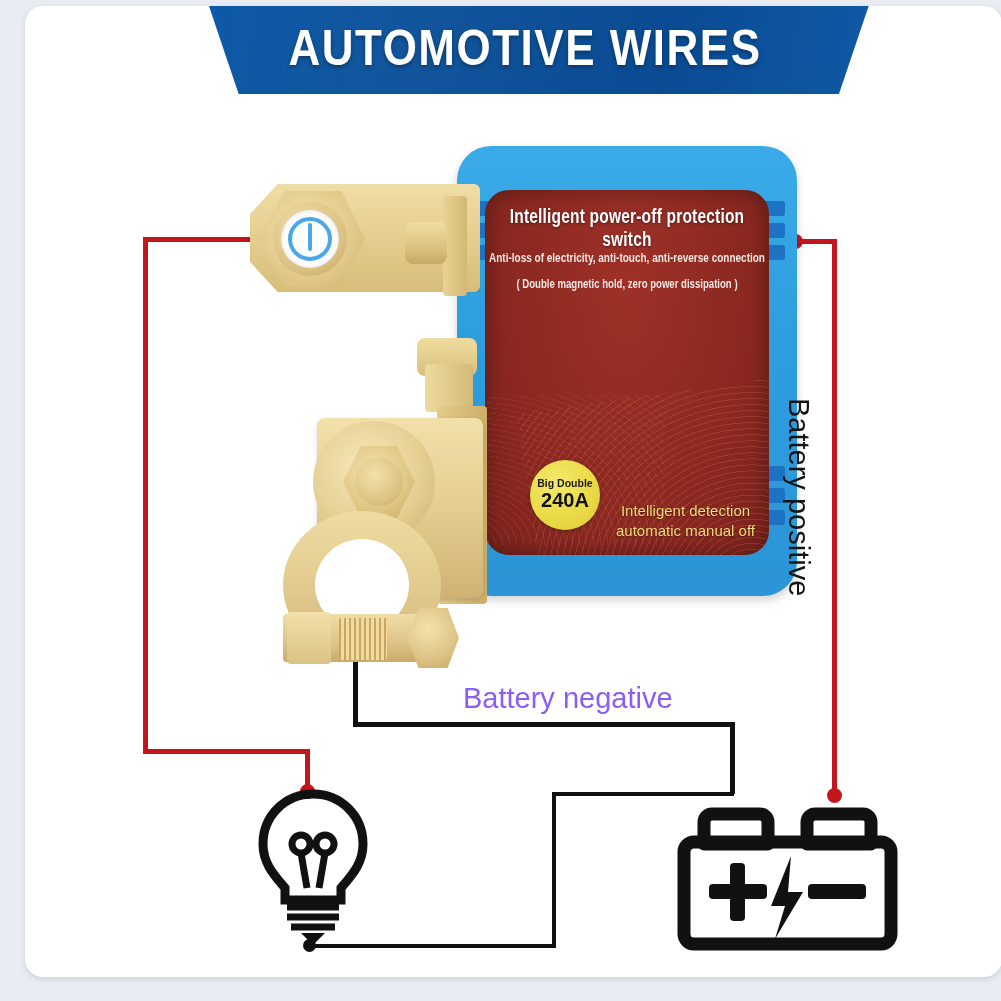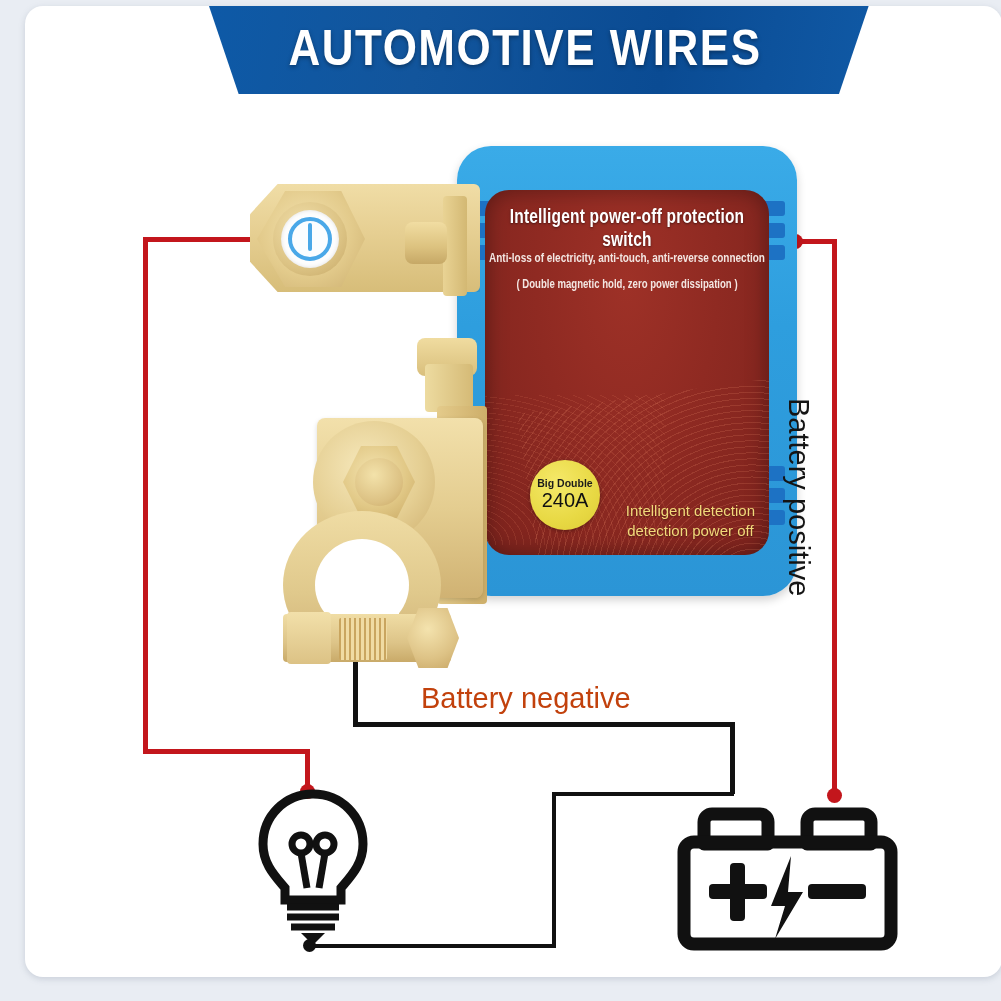--- a/index.html
+++ b/index.html
@@ -95,21 +95,21 @@
   }
   .bullet::before{content:"• ";}
   .badge{
     position:absolute;left:45px;top:270px;width:70px;height:70px;
     border-radius:50%;
     background:radial-gradient(circle at 38% 32%, #f5e96a 0%, #e8d944 60%, #ddcb35 100%);
     display:flex;flex-direction:column;align-items:center;justify-content:center;
     box-shadow:0 1px 4px rgba(0,0,0,.35);
   }
   .badge-top{font-size:10.5px;font-weight:bold;color:#1b1b1b;line-height:1;}
-  .badge-big{font-size:20px;font-weight:normal;color:#111;line-height:1.15;text-align:center;}
+  .badge-big{font-size:20px;font-weight:bold;color:#111;line-height:1.15;text-align:center;}
   .lbl-bottom{
     position:absolute;right:14px;bottom:14px;text-align:center;
     color:#f2d97a;font-size:15px;line-height:1.35;
     text-shadow:0 1px 2px rgba(0,0,0,.45);
   }
 
   
   .brass{position:absolute;}
   .g-top-arm{
     left:225px;top:178px;width:230px;height:108px;
@@ -212,22 +212,22 @@
   }
 
   
   .wire{position:absolute;background:#111;}
   .wire-red{position:absolute;background:#c3161c;}
   .dot{position:absolute;border-radius:50%;background:#c3161c;}
   .dot-blk{position:absolute;border-radius:50%;background:#111;}
 
   
   .txt-neg{
-    position:absolute;left:396px;top:676px;
-    font-size:29px;color:#c2410c;white-space:nowrap;
+    position:absolute;left:438px;top:676px;
+    font-size:29px;color:#8b5cf6;white-space:nowrap;
   }
   .txt-pos{
     position:absolute;left:790px;top:392px;
     font-size:29px;color:#141414;white-space:nowrap;
     transform:rotate(90deg);transform-origin:left top;
   }
 
   
   .bulb{position:absolute;left:222px;top:782px;width:132px;height:160px;}
   .battery{position:absolute;left:650px;top:778px;width:225px;height:168px;}
@@ -297,21 +297,21 @@
         <div class="lbl-sub2">( Double magnetic hold, zero power dissipation )</div>
 
 
         <div class="badge">
           <div class="badge-top">Big Double</div>
           <div class="badge-big">240A</div>
         </div>
 
         <div class="lbl-bottom">
           <div>Intelligent detection</div>
-          <div>detection power off</div>
+          <div>automatic manual off</div>
         </div>
       </div>
     </div>
 
     <div class="brass g-top-arm"></div>
     <div class="brass g-top-plate"></div>
     <div class="brass g-top-stud"></div>
     <div class="brass g-top-hex"></div>
     <div class="brass g-top-disc"></div>
     <div class="brass btn-white"></div>

